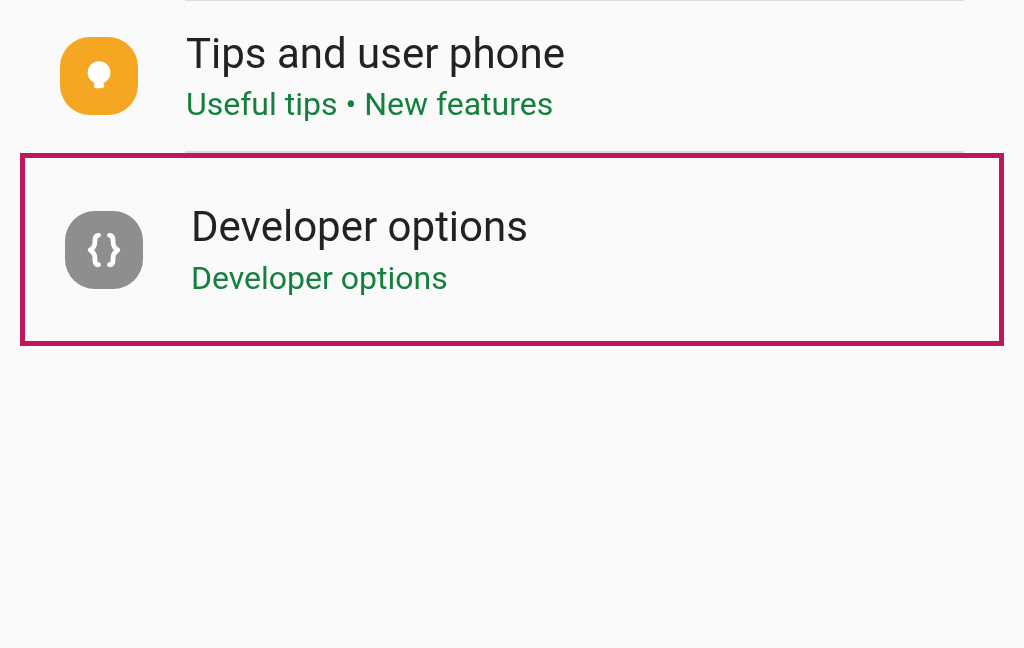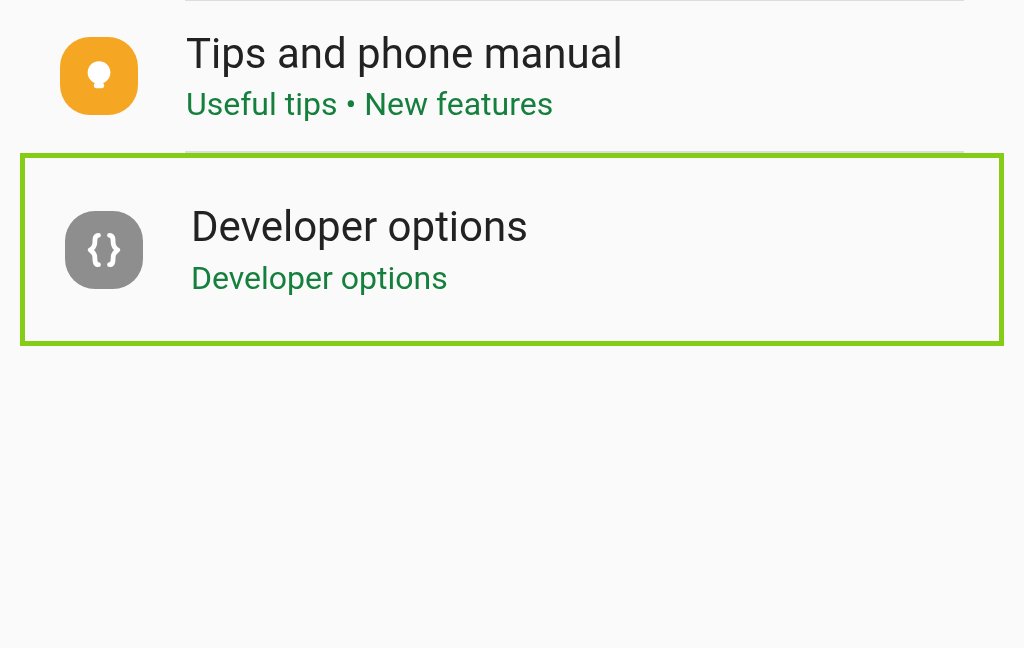--- a/index.html
+++ b/index.html
@@ -44,21 +44,21 @@
       color: #222;
       line-height: 1.2;
       margin-bottom: 6px;
     }
     .subtitle {
       font-size: 32px;
       color: #15803d;
       font-weight: 400;
     }
     .highlight {
-      border: 5px solid #84cc16;
+      border: 5px solid #be185d;
       margin: 0;
       padding-top: 8px;
       padding-bottom: 8px;
     }
     .highlight .row { padding-top: 36px; padding-bottom: 36px; }
     svg { display: block; }
   </style>
 </head>
 <body>
 
@@ -67,21 +67,21 @@
   <div class="divider"></div>
 
   <div class="row">
     <div class="icon-wrap icon-orange">
       <svg width="42" height="42" viewBox="0 0 24 24" fill="none">
         <circle cx="12" cy="10" r="6.5" fill="#ffffff"></circle>
         <rect x="9" y="16" width="6" height="3" rx="1.4" fill="#ffffff"></rect>
       </svg>
     </div>
     <div class="text-col">
-      <div class="title">Tips and phone manual</div>
+      <div class="title">Tips and user phone</div>
       <div class="subtitle">Useful tips  •  New features</div>
     </div>
   </div>
 
   <div class="divider"></div>
 
 
   <div class="divider"></div>
 
   <div class="highlight">

